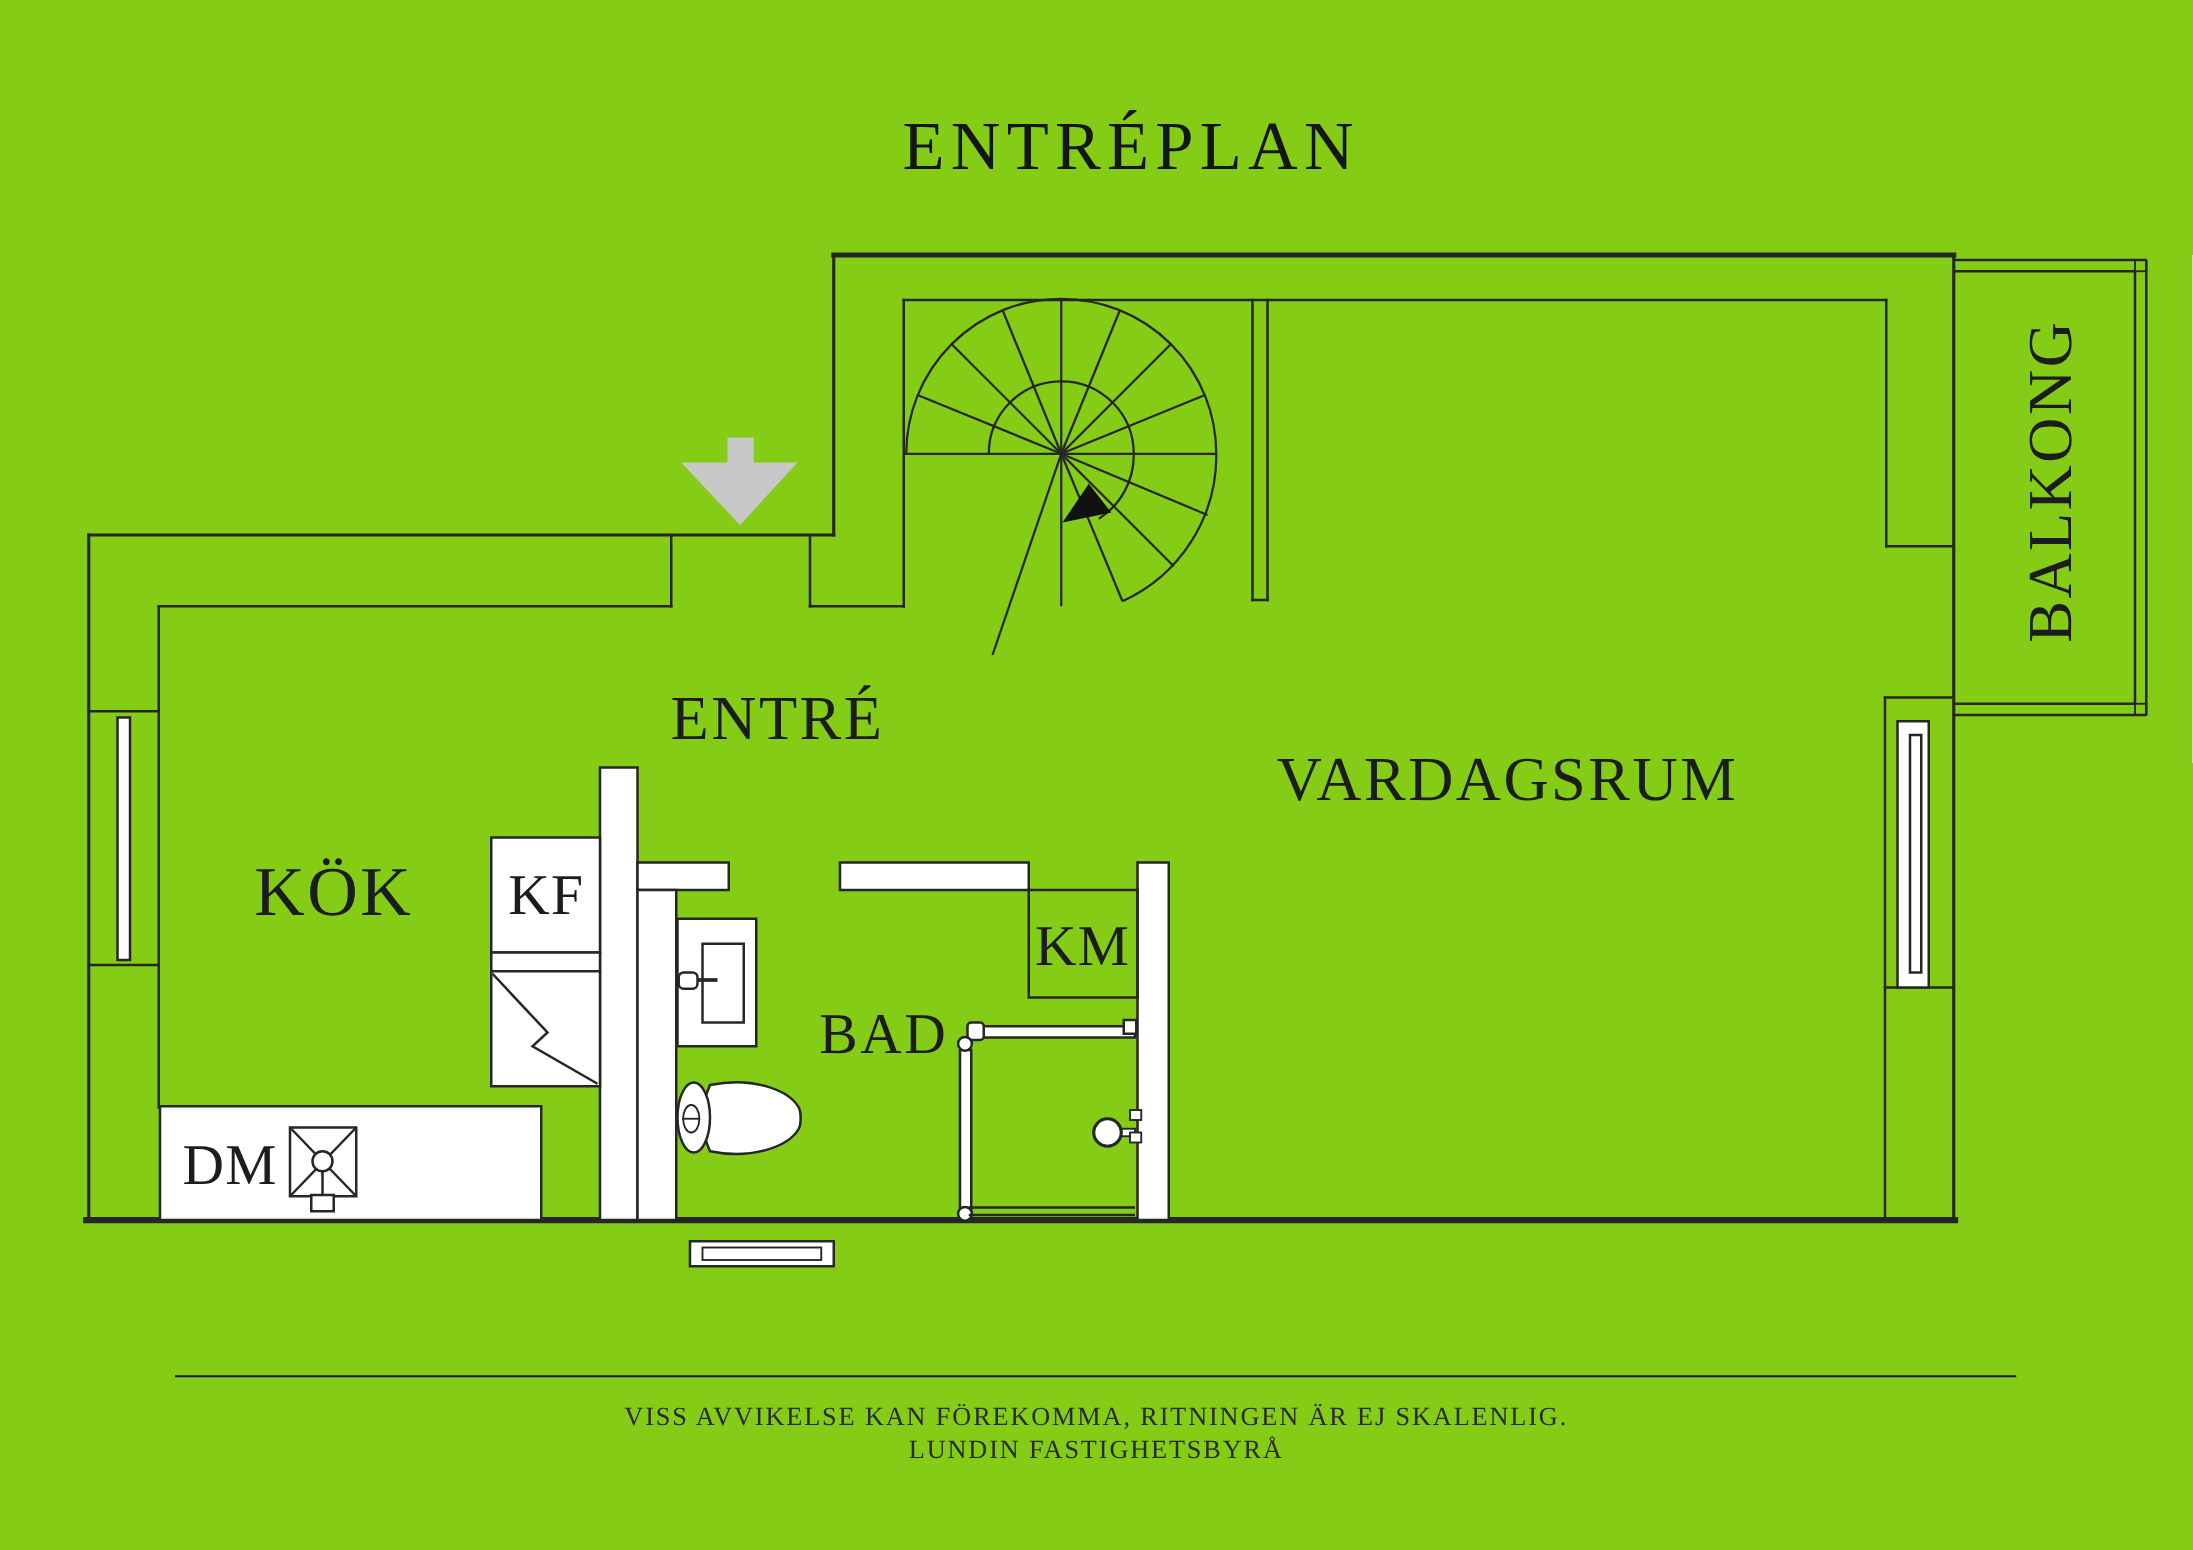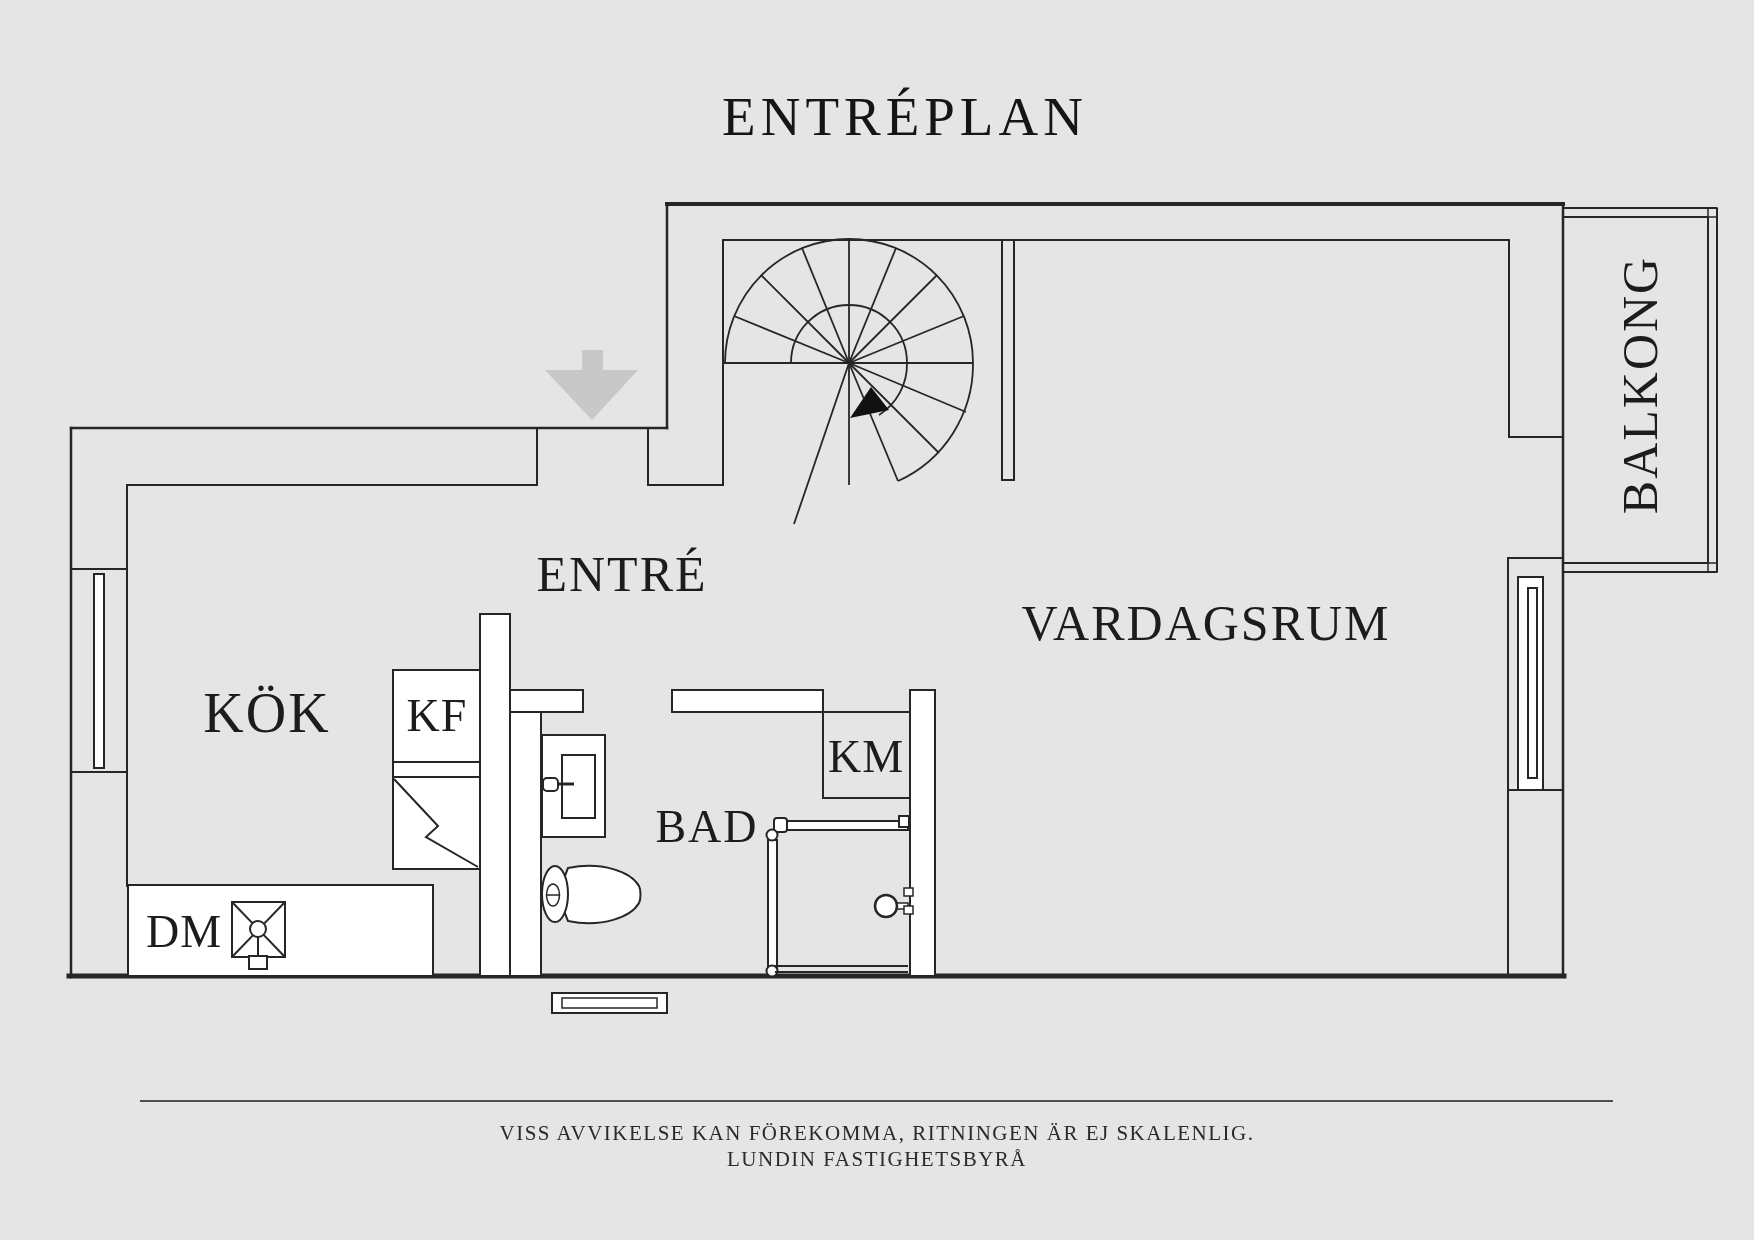--- a/index.html
+++ b/index.html
@@ -1,16 +1,16 @@
 <!DOCTYPE html>
 <html><head>
 <meta charset="utf-8">
 <style>
   html,body{margin:0;padding:0;background:#ffffff;}
-  .stage{position:relative;width:1754px;height:1240px;background:#e5e5e5;overflow:hidden;
+  .stage{position:relative;width:1754px;height:1240px;background:#84cc16;overflow:hidden;
          font-family:"Liberation Serif", serif;}
   svg{display:block;}
   .room-label{font-family:"Liberation Serif", serif;fill:#1c1c1c;}
   .title-label{font-family:"Liberation Serif", serif;fill:#151515;}
   .footer-label{font-family:"Liberation Serif", serif;fill:#2a2a2a;}
 </style>
 </head>
 <body>
 
 <div class="stage">

